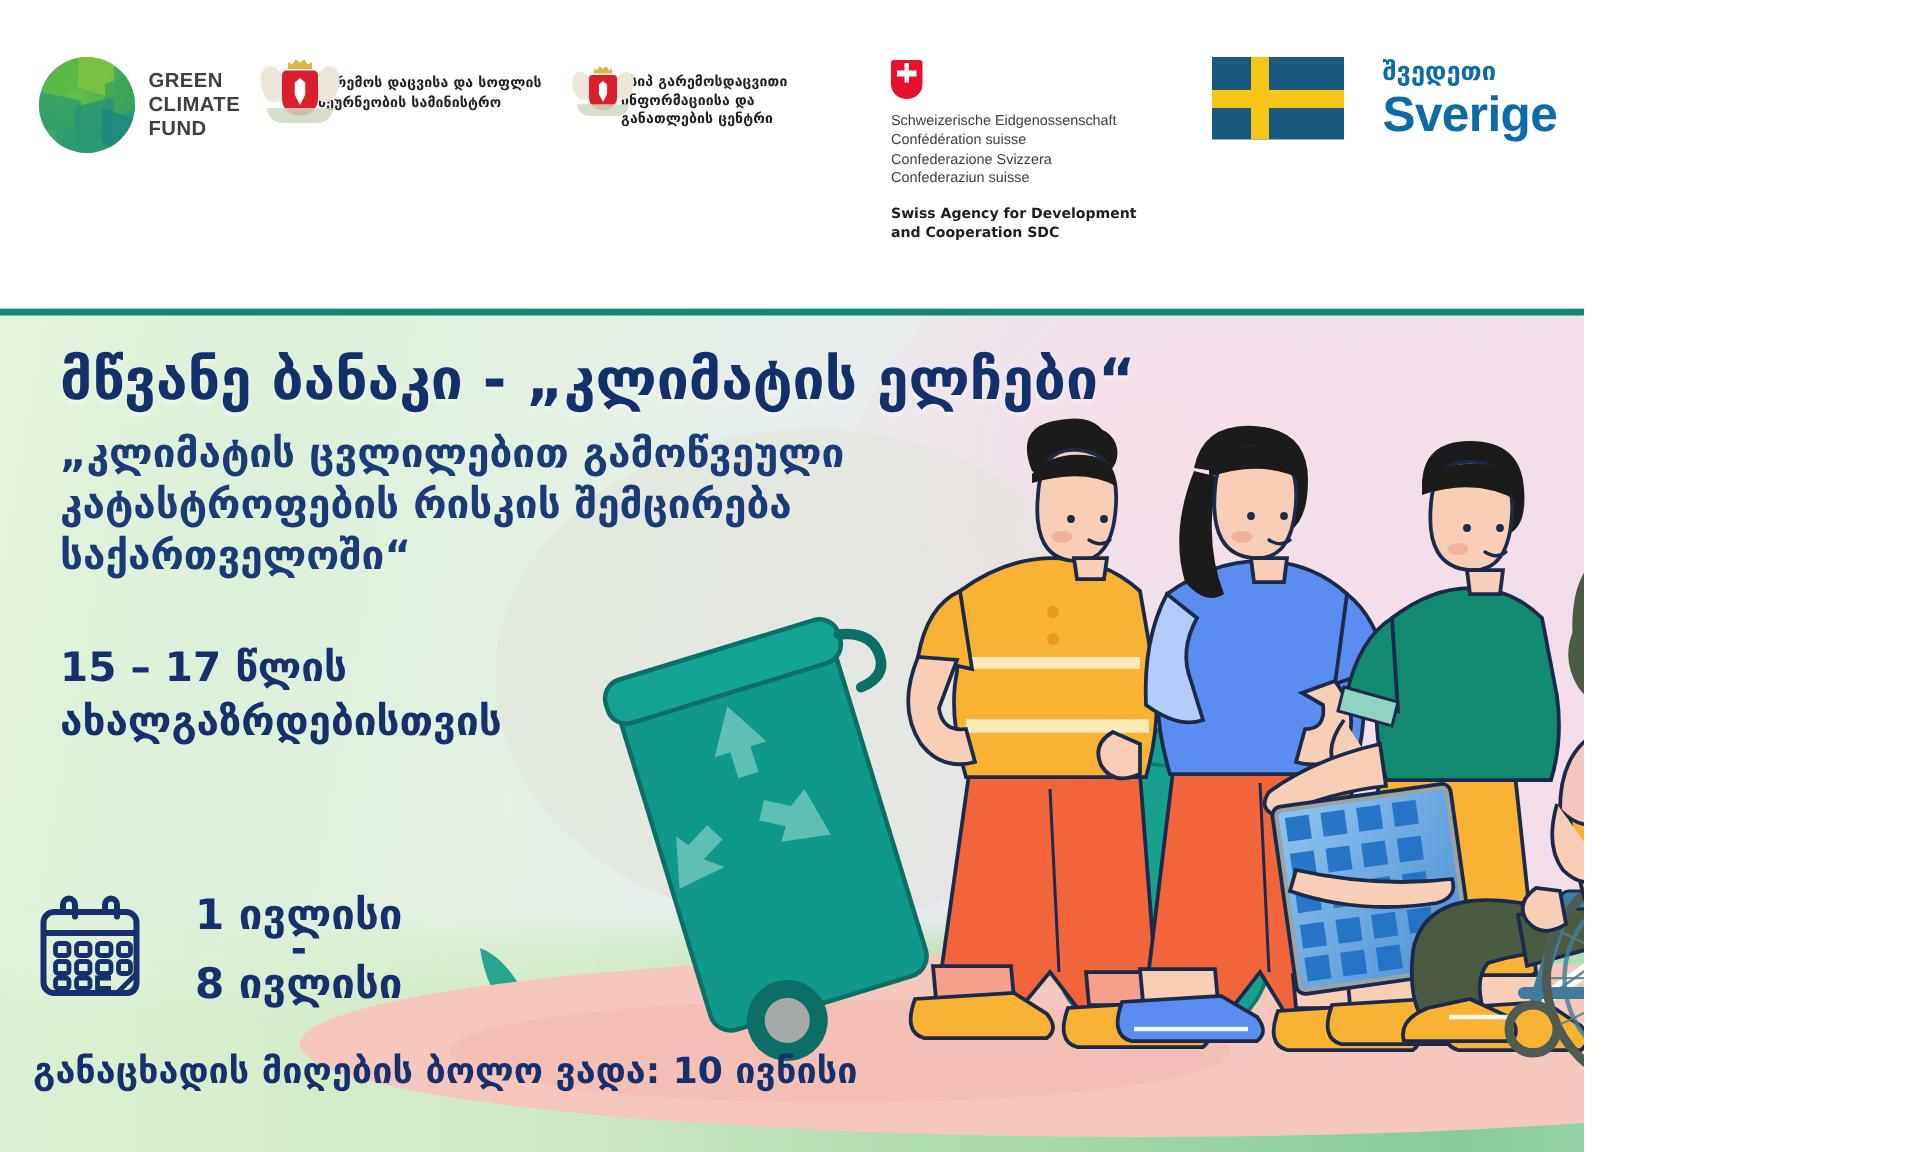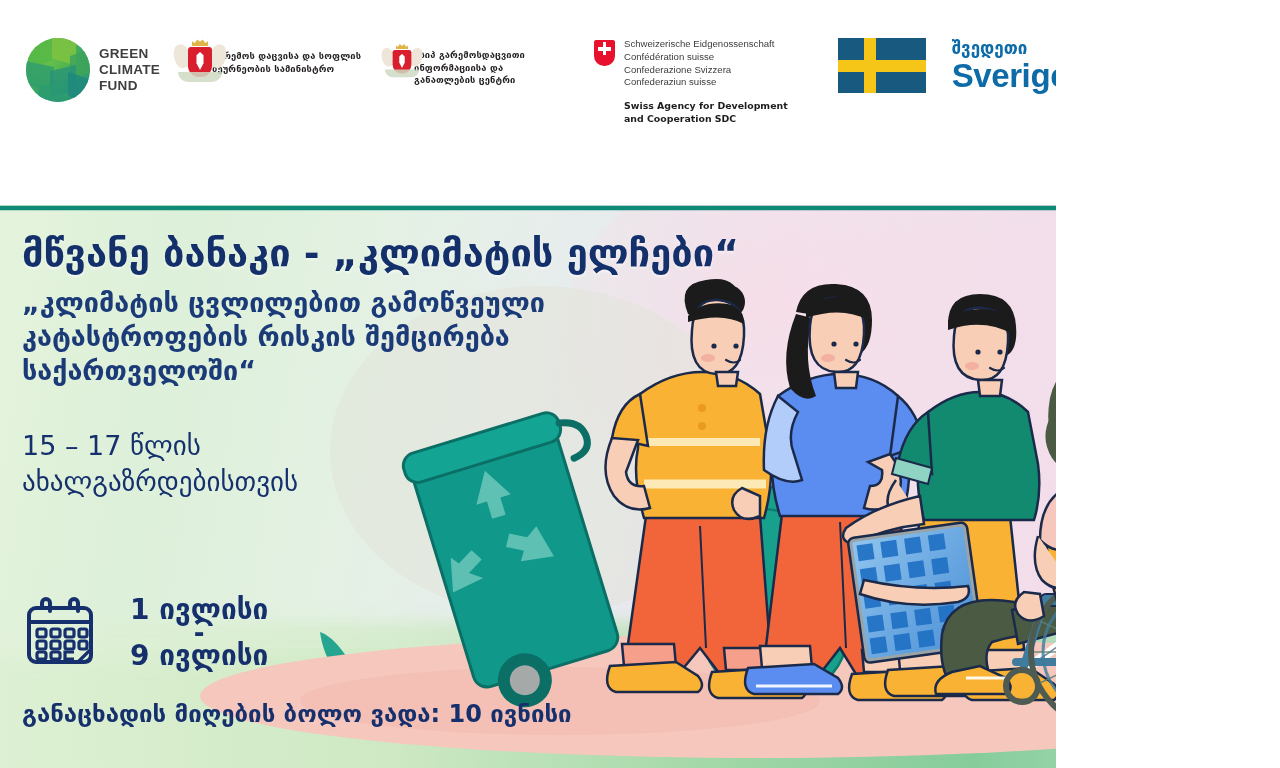--- a/index.html
+++ b/index.html
@@ -49,21 +49,21 @@
   .emblem .supporters span.r{right:0;transform:rotate(16deg);}
   .emblem .wreath{position:absolute;left:-10px;bottom:-5px;width:44px;height:10px;
       background:#cfd9c2;border-radius:0 0 22px 22px;opacity:.85;}
   .ge-cap{margin-top:11px;font-size:9.4px;line-height:12.6px;font-weight:700;color:#231f20;
       letter-spacing:.1px;}
   .ge-cap.wide{width:152px;}
   .ge-cap.narr{width:136px;}
   .emblem.small{transform:scale(.78);transform-origin:center top;}
 
   
-  .swiss{margin-left:44px;display:flex;gap:9px;align-items:flex-start;}
+  .swiss{margin-left:44px;display:flex;gap:9px;align-items:flex-start;flex-direction:column;}
   .swiss-flag{width:21px;height:26px;background:#e8112d;border-radius:2px 2px 10px 10px;position:relative;margin-top:2px;}
   .swiss-flag:before{content:"";position:absolute;left:50%;top:7px;margin-left:-6.5px;width:13px;height:3.6px;background:#fff;}
   .swiss-flag:after{content:"";position:absolute;left:50%;top:2.3px;margin-left:-1.8px;width:3.6px;height:13px;background:#fff;}
   .swiss-lines{font-family:"Liberation Sans",sans-serif;font-size:9.6px;line-height:12.8px;color:#3c3c3c;}
   .swiss-sdc{margin-top:11px;font-weight:700;font-size:9.4px;line-height:12.4px;color:#1d1d1d;}
 
   
   .sweden{margin-left:50px;display:flex;align-items:flex-end;gap:26px;}
   .se-flag{position:relative;width:88px;height:55px;background:#17597f;}
   .se-flag:before{content:"";position:absolute;left:0;top:22px;width:88px;height:12px;background:#f5c518;}
@@ -100,25 +100,25 @@
   .bg-green-bottom{position:absolute;left:0;bottom:0;width:1280px;height:120px;
       background:linear-gradient(90deg,#ddf0d3 0%,#cfe9c4 30%,#9fd6a6 58%,#86cc9b 76%,#a7dcb7 92%,#cdeacf 100%);}
   .bg-green-bottom:before{content:"";position:absolute;left:0;top:-26px;width:1280px;height:40px;
       background:linear-gradient(90deg,#e2f2da 0%,#d4ecca 30%,#b2dead 58%,#9bd5a9 76%,#b8e3c1 92%,#d9eed7 100%);
       filter:blur(8px);opacity:.85;}
 
   
   .divider{position:absolute;left:0;top:0;width:1280px;height:80px;z-index:14;pointer-events:none;}
 
   
-  .texts{position:absolute;left:22px;top:34px;z-index:15;}
+  .texts{position:absolute;left:40px;top:34px;z-index:15;}
   .title{font-size:38px;font-weight:700;color:#13306b;line-height:46px;white-space:nowrap;
      text-shadow:0 2px 3px rgba(255,255,255,.55);}
   .subtitle{margin-top:10px;font-size:27px;font-weight:700;color:#1b3a78;line-height:34px;}
-  .ages{margin-top:40px;font-size:27px;font-weight:400;color:#16306e;line-height:36px;}
+  .ages{margin-top:40px;font-size:27px;font-weight:700;color:#16306e;line-height:36px;}
 
   .daterow{position:absolute;left:22px;top:398px;display:flex;align-items:center;gap:32px;z-index:15;}
   .cal-ico{flex:0 0 auto;}
   .dates{font-size:28px;font-weight:700;color:#16306e;line-height:32px;}
   .dates .dash{display:block;text-align:center;line-height:14px;font-size:26px;}
 
   .deadline{position:absolute;left:22px;top:504px;font-size:24px;font-weight:700;color:#16306e;z-index:15;}
 
   
   .illus{position:absolute;left:0;top:0;width:1280px;height:572px;z-index:10;}
@@ -483,19 +483,19 @@
             <rect x="57" y="46" width="8" height="8" rx="2"></rect>
           <rect x="15" y="57" width="9" height="7" rx="2"></rect>
             <rect x="29" y="57" width="9" height="7" rx="2"></rect>
           <path d="M52,57 l-9,0 l0,7 l9,0"></path>
         </g>
         <path d="M56,67 L69,54 L69,62 a5,5 0 0 1 -5,5 Z" fill="none" stroke="#16306e" stroke-width="3.2"></path>
       </svg>
       <div class="dates">
         <div>1 ივლისი</div>
         <div class="dash">-</div>
-        <div>9 ივლისი</div>
+        <div>8 ივლისი</div>
       </div>
     </div>
 
     <div class="deadline">განაცხადის მიღების ბოლო ვადა: 10 ივნისი</div>
   </div>
 </div>
 
 </body></html>

